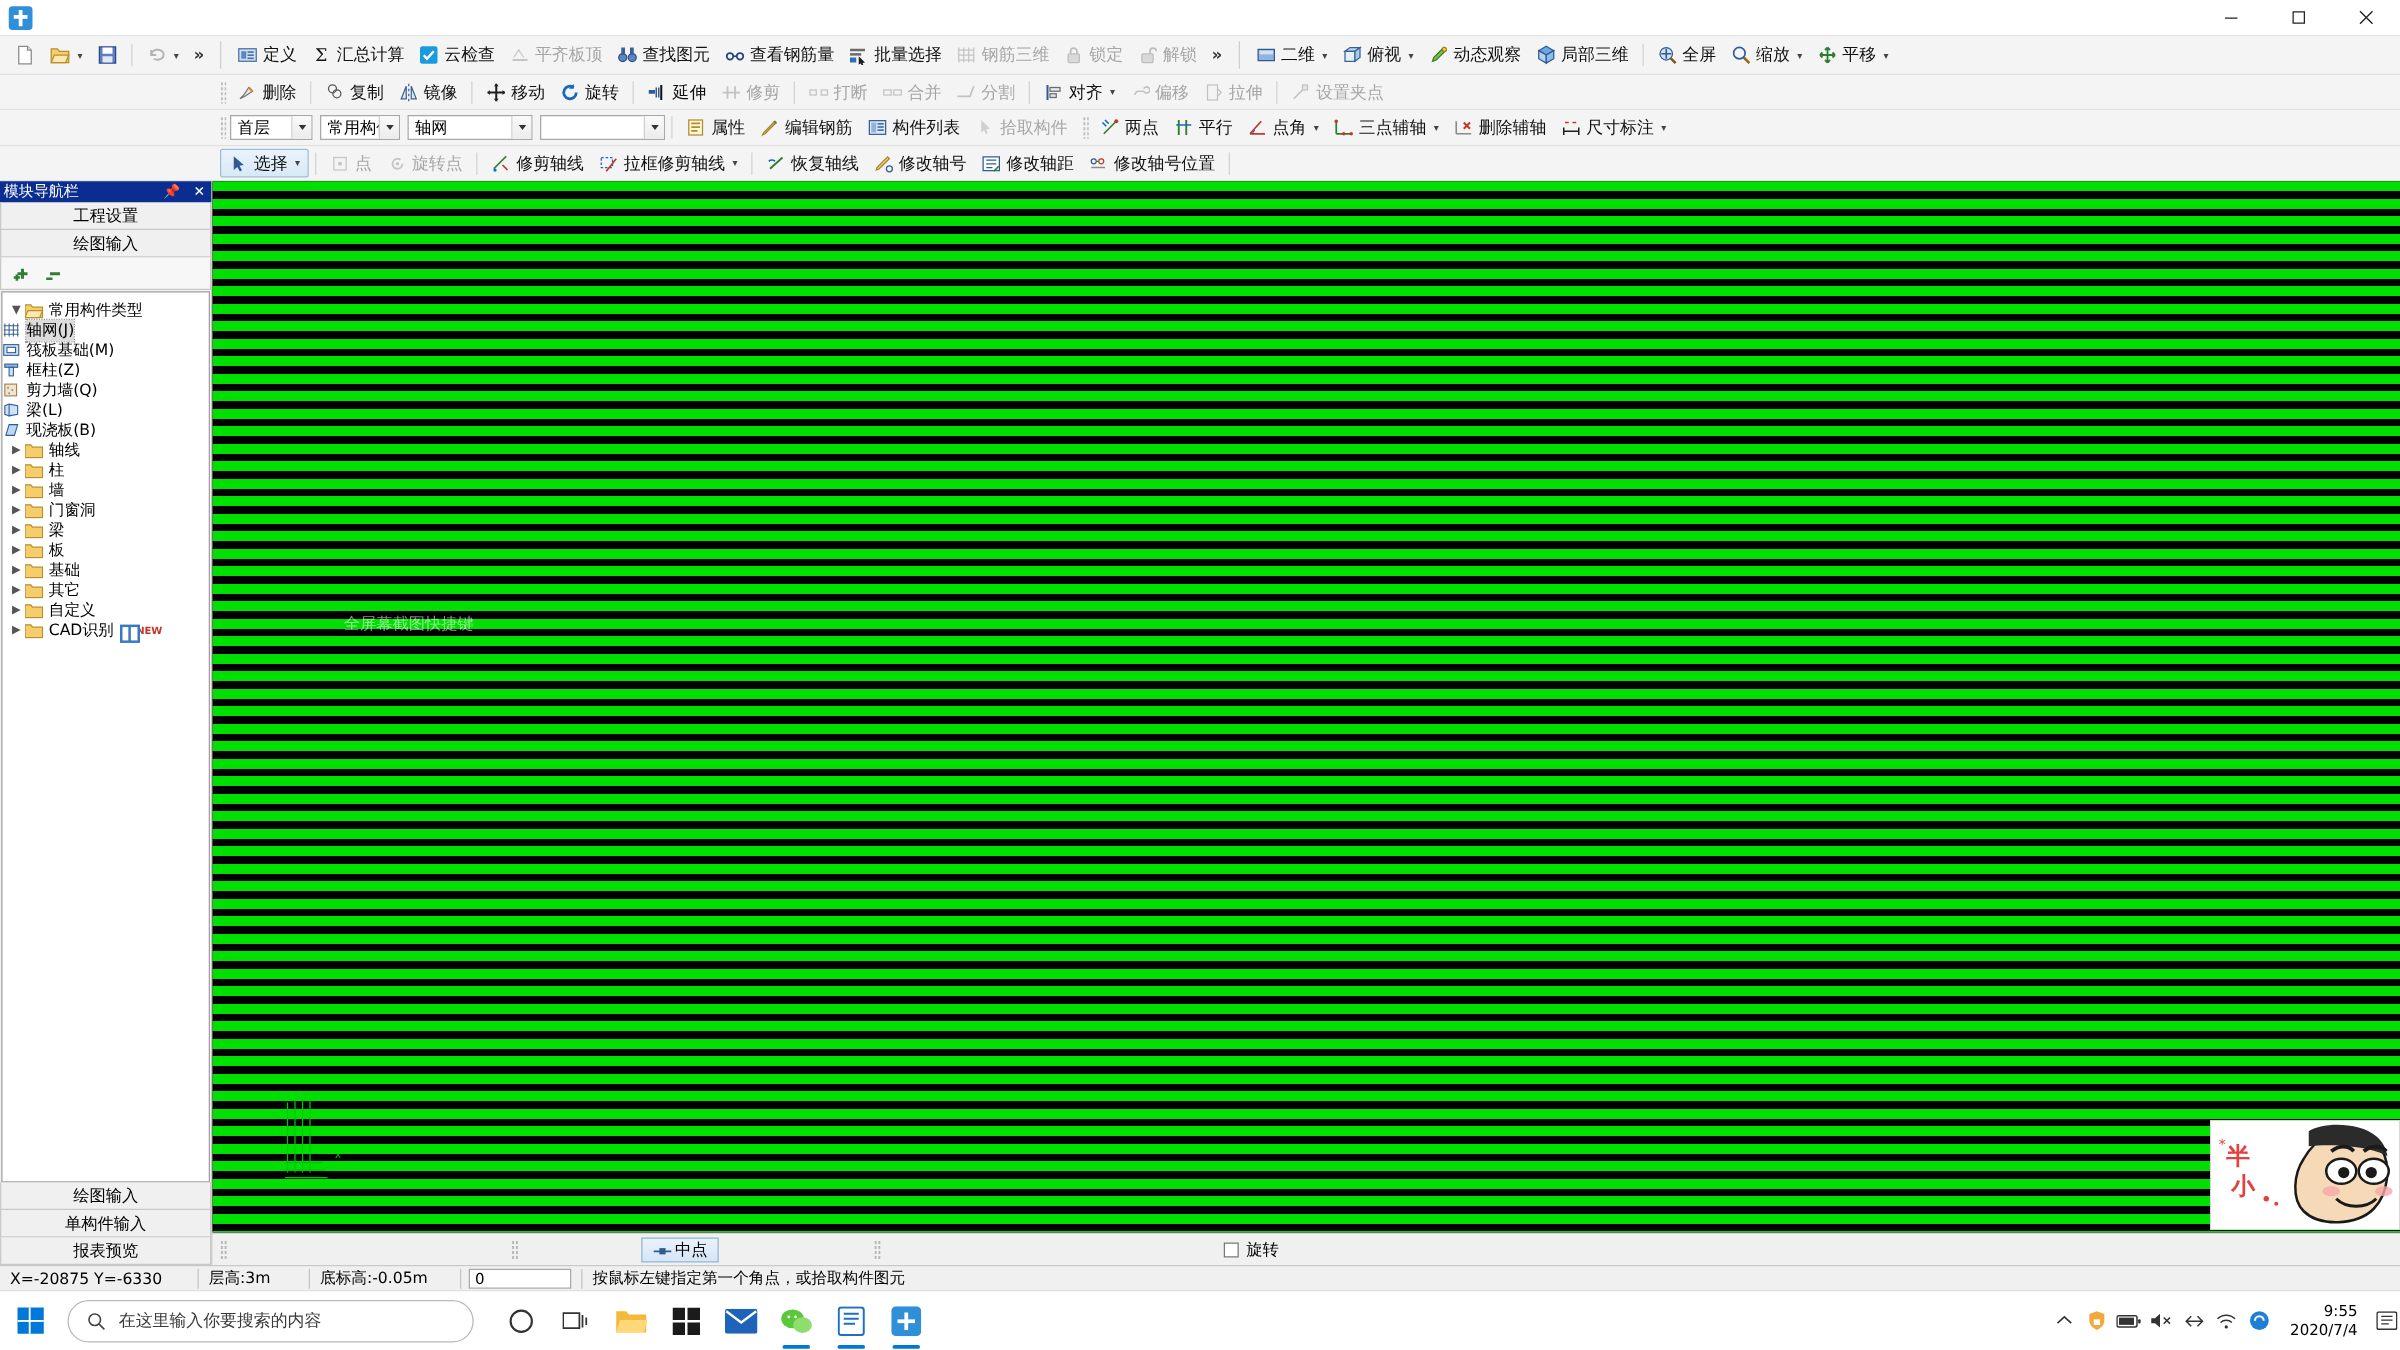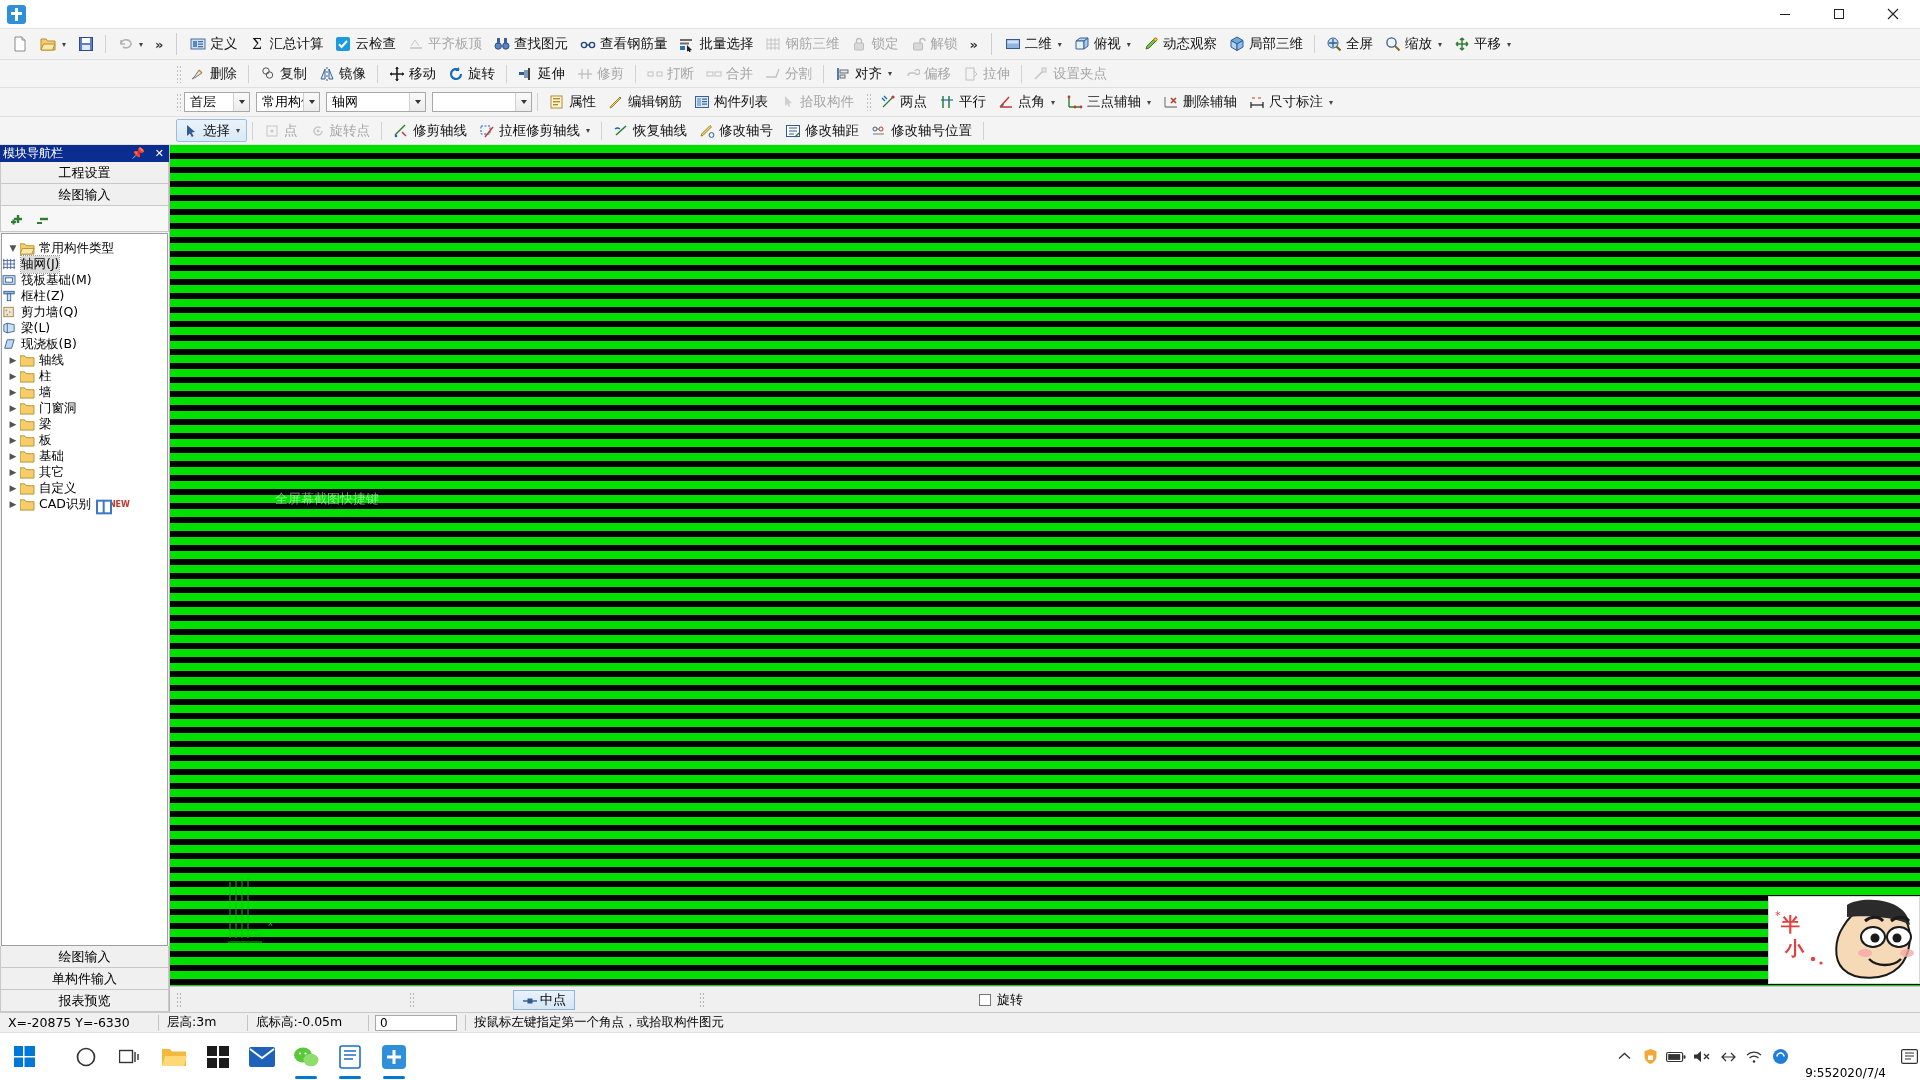--- a/index.html
+++ b/index.html
@@ -145,21 +145,21 @@
   .winlogo{width:21px;height:21px;background:#0078d7;
     background-image:linear-gradient(#fff,#fff),linear-gradient(#fff,#fff);
     background-size:1.5px 21px,21px 1.5px;background-position:center,center;
     background-repeat:no-repeat;}
   .searchbox{width:325px;height:34px;background:#fff;border:1px solid #b9b9b9;border-radius:17px;
     display:flex;align-items:center;gap:10px;padding-left:14px;margin-left:6px;font-size:13.5px;color:#3a3a3a;}
   .tbicon{width:44px;height:48px;display:flex;align-items:center;justify-content:center;position:relative;}
   .tbicon.active:after{content:"";position:absolute;bottom:2px;left:11px;width:22px;height:2.5px;background:#0078d7;border-radius:2px;}
   .traywrap{margin-left:auto;display:flex;align-items:center;height:48px;}
   .tray{width:26px;height:48px;display:flex;align-items:center;justify-content:center;}
-  .clock{display:flex;flex-direction:row;align-items:flex-end;justify-content:center;
+  .clock{display:flex;flex-direction:column;align-items:flex-end;justify-content:center;
     font-size:12px;line-height:15px;padding:0 12px;height:48px;}
   .notif{width:22px;height:48px;display:flex;align-items:center;justify-content:center;}
 
   .mascot{position:absolute;right:0;bottom:96px;width:152px;height:88px;
     background:#fff;border:1px solid #d8d8d8;overflow:hidden;}
 </style>
 </head>
 <body>
 
 <div class="app">
@@ -1015,20 +1015,29 @@
     <div class="scell" style="padding-left:6px">
       <span class="sinput">0</span>
     </div>
     <div class="sdiv"></div>
     <div class="scell">按鼠标左键指定第一个角点，或拾取构件图元</div>
   </div>
 
   <div class="taskbar">
     <div class="startbtn">
       <span class="winlogo"></span>
+    </div>
+    <div class="searchbox">
+      <span class="ic">
+        <svg viewBox="0 0 16 16">
+            <circle cx="6.8" cy="6.8" r="4.6" fill="none" stroke="#444" stroke-width="1.3"></circle>
+            <path d="M10.3 10.3L14.5 14.5" stroke="#444" stroke-width="1.3"></path>
+          </svg>
+      </span>
+      <span>在这里输入你要搜索的内容</span>
     </div>
 
     <div class="tbicon" style="margin-left:16px">
       <svg width="22" height="22" viewBox="0 0 22 22">
           <circle cx="11" cy="11" r="8.5" fill="none" stroke="#333" stroke-width="1.7"></circle>
         </svg>
     </div>
     <div class="tbicon">
       <svg width="22" height="20" viewBox="0 0 22 20">
           <rect x="0.5" y="3.5" width="13" height="12" fill="none" stroke="#333" stroke-width="1.4"></rect>

